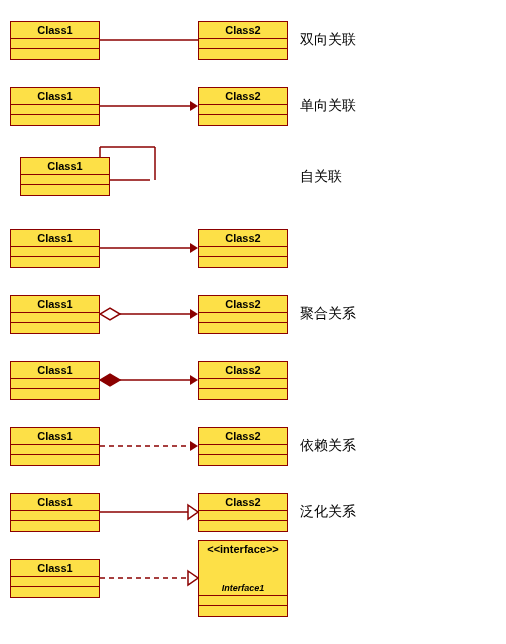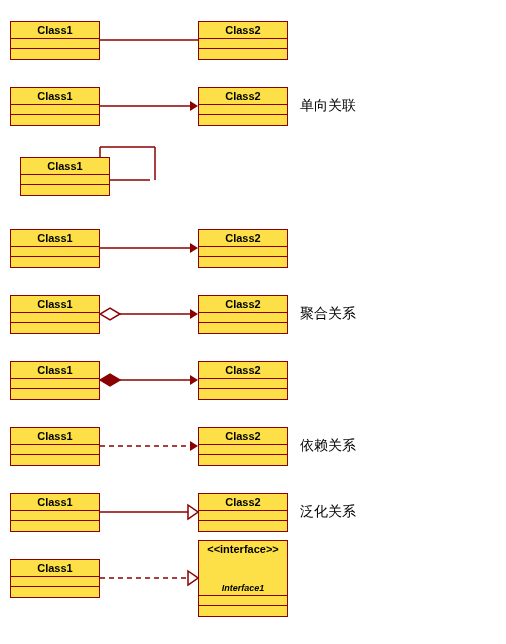--- a/index.html
+++ b/index.html
@@ -87,20 +87,21 @@
       </div>
       <svg width="98" height="40">
         <line x1="0" y1="20" x2="98" y2="20" stroke="#8B0000" stroke-width="1.5"></line>
       </svg>
       <div class="uml-class">
         <div class="class-name">Class2</div>
         <div class="class-attr"></div>
         <div class="class-attr"></div>
       </div>
     </div>
+    <div class="label-area">双向关联</div>
   </div>
 
   <div class="row">
     <div class="classes-area">
       <div class="uml-class">
         <div class="class-name">Class1</div>
         <div class="class-attr"></div>
         <div class="class-attr"></div>
       </div>
       <svg width="98" height="40">
@@ -126,20 +127,21 @@
         <line x1="145" y1="5" x2="145" y2="38" stroke="#8B0000" stroke-width="1.5"></line>
         <line x1="100" y1="38" x2="140" y2="38" stroke="#8B0000" stroke-width="1.5"></line>
         <polygon points="100,33 92,38 100,43" fill="#8B0000"></polygon>
       </svg>
       <div class="uml-class" style="position:relative;top:15px;left:10px;">
         <div class="class-name">Class1</div>
         <div class="class-attr"></div>
         <div class="class-attr"></div>
       </div>
     </div>
+    <div class="label-area">自关联</div>
   </div>
 
   <div class="row">
     <div class="classes-area">
       <div class="uml-class">
         <div class="class-name">Class1</div>
         <div class="class-attr"></div>
         <div class="class-attr"></div>
       </div>
       <svg width="98" height="40">

